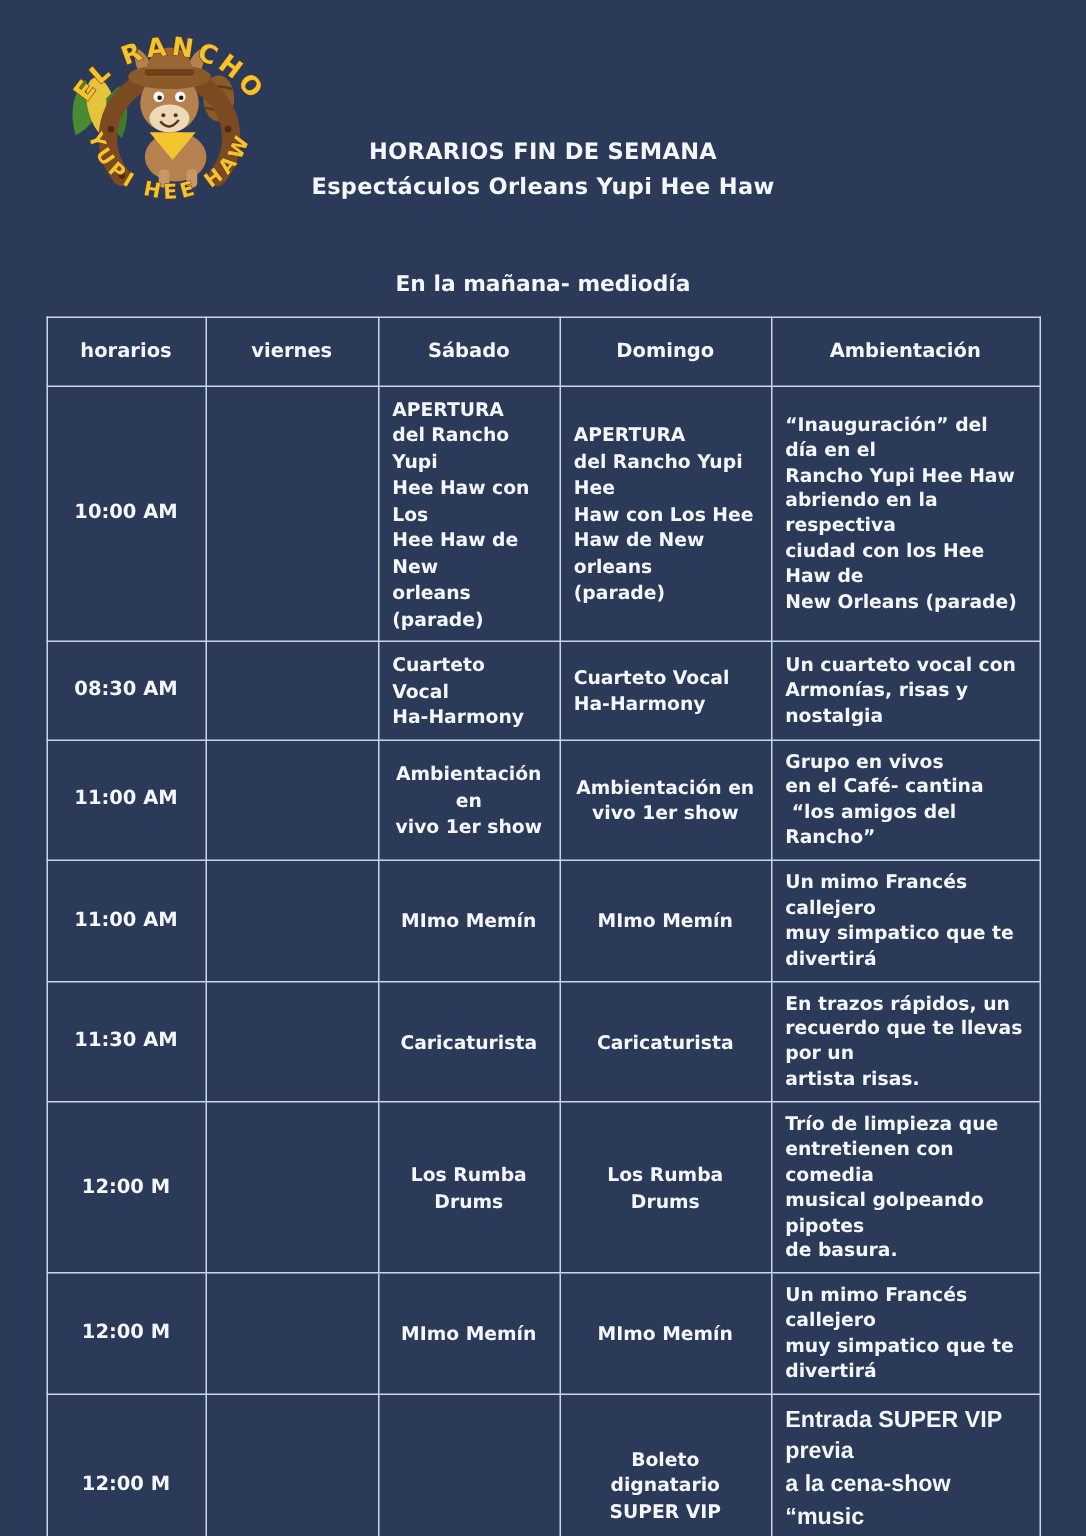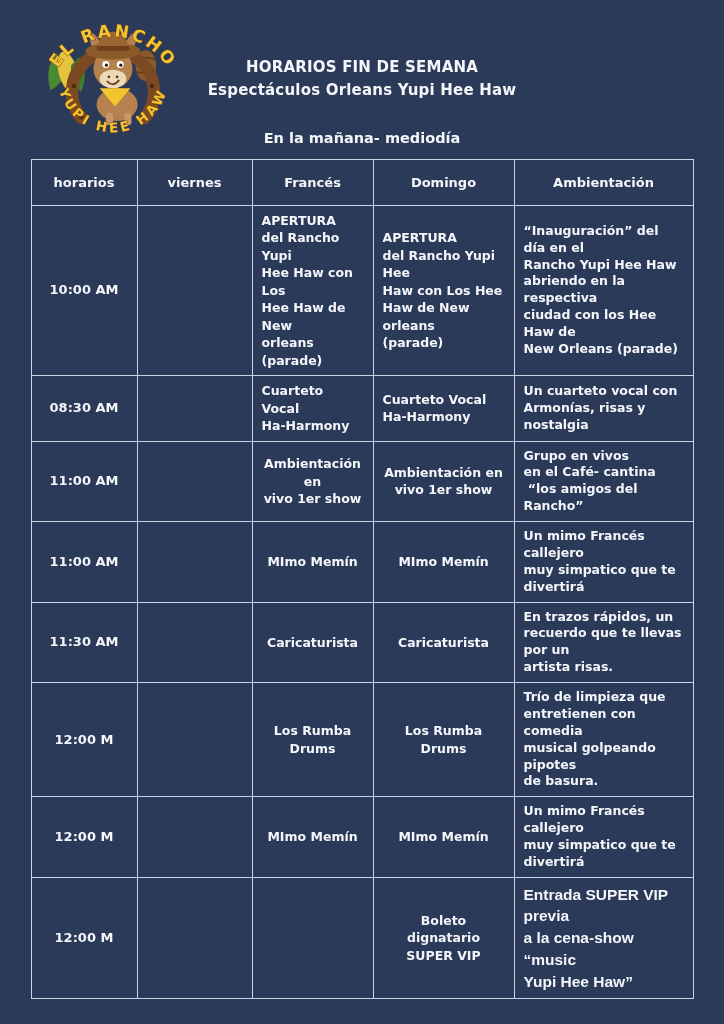--- a/index.html
+++ b/index.html
@@ -10,31 +10,31 @@
     font-family: "DejaVu Sans", sans-serif;
     color: #f4f6fa;
     overflow: hidden;
   }
   .logo {
     position: absolute; left: 36px; top: 6px;
     width: 154px; height: 154px;
   }
   .titles {
     text-align: center;
-    padding-top: 56px;
+    padding-top: 90px;
     font-weight: bold;
     font-size: 15px;
     line-height: 1.55;
     letter-spacing: 0.2px;
   }
   .section-title {
     text-align: center;
     font-weight: bold;
     font-size: 14.5px;
-    margin-top: 27px;
+    margin-top: 45px;
   }
   table.schedule {
     border-collapse: collapse;
     table-layout: fixed;
     width: 662px;
     margin: 13px auto 0 auto;
   }
   .schedule th, .schedule td {
     border: 1px solid #ccd5e3;
     font-weight: bold;
@@ -147,21 +147,21 @@
     <col style="width:106px">
       <col style="width:115px">
       <col style="width:121px">
       <col style="width:141px">
       <col style="width:179px">
   </colgroup>
   <thead>
     <tr>
       <th>horarios</th>
       <th>viernes</th>
-      <th>Francés</th>
+      <th>Sábado</th>
       <th>Domingo</th>
       <th>Ambientación</th>
     </tr>
   </thead>
   <tbody>
     <tr>
       <td class="col-hor">10:00 AM</td>
       <td class="col-vie"></td>
       <td class="col-sab">APERTURA
 del Rancho Yupi

